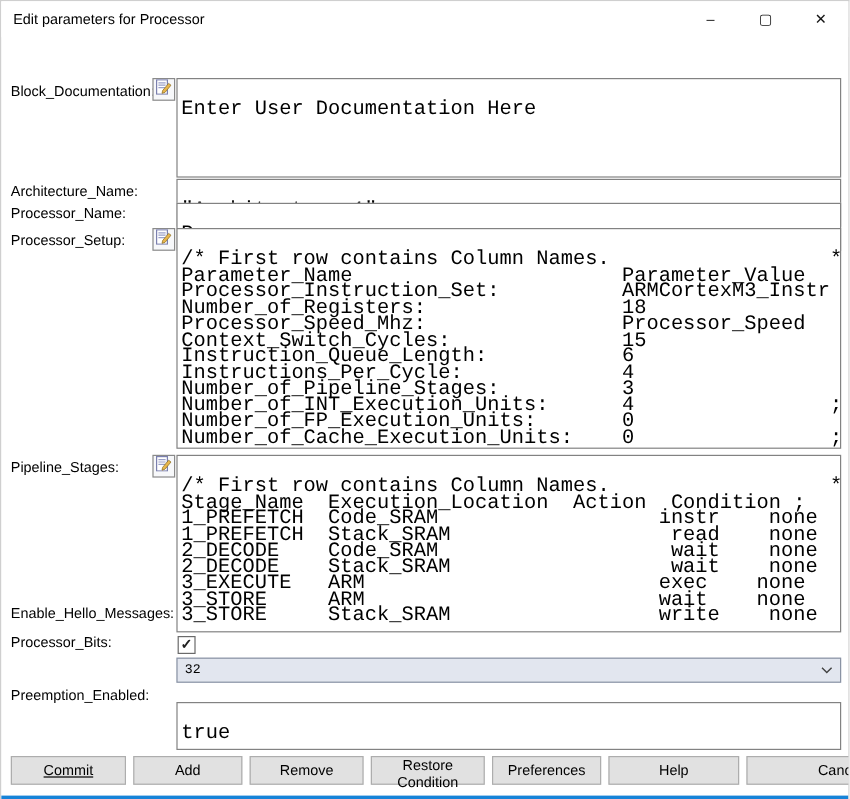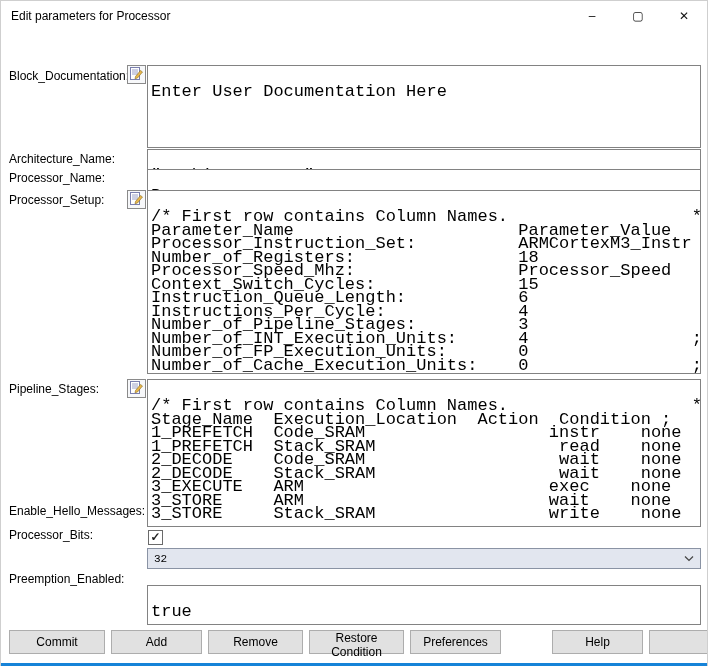--- a/index.html
+++ b/index.html
@@ -124,23 +124,23 @@
       <svg width="10" height="7" viewBox="0 0 10 7">
           <path d="M1 1.5 L5 5.5 L9 1.5" stroke="#444" stroke-width="1.2" fill="none"></path>
         </svg>
     </span>
   </div>
 
   <div class="label" style="top:571px;">Preemption_Enabled:</div>
   <div class="mono-box" style="top:584px; height:19px;">true</div>
 
   <div class="btn-row">
-    <button class="btn" style="width:96px;">Commit</button>
+    <button class="btn" style="width:96px;text-decoration:underline;">Commit</button>
     <button class="btn" style="width:91px;">Add</button>
     <button class="btn" style="width:95px;">Remove</button>
     <button class="btn" style="width:95px;">Restore Condition</button>
     <button class="btn" style="width:91px;">Preferences</button>
-    <button class="btn" style="width:91px;margin-left:45px;">Help</button>
+    <button class="btn" style="width:109px;">Help</button>
     <button class="btn" style="width:98px;text-align:right;">Cancel</button>
   </div>
 
   <div class="accent" style="background: rgb(22, 131, 216);"></div>
 </div>
 
 </body></html>

